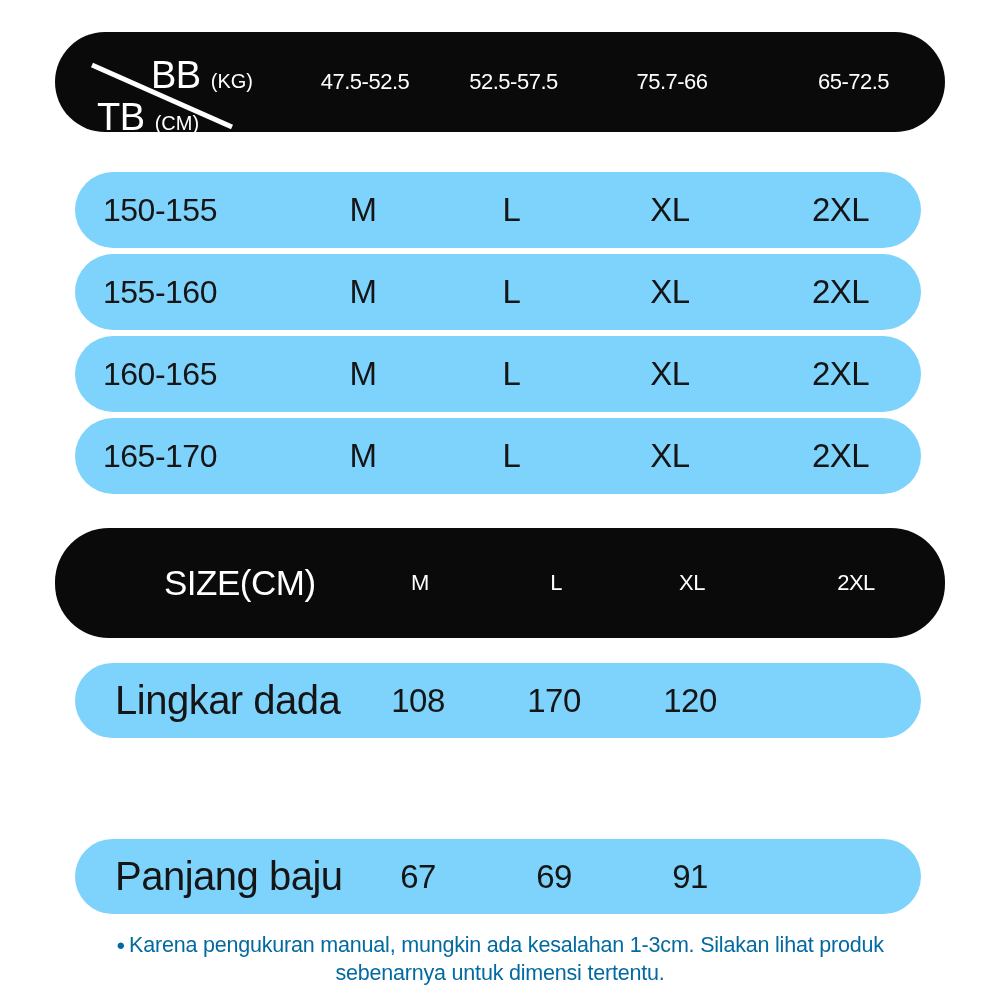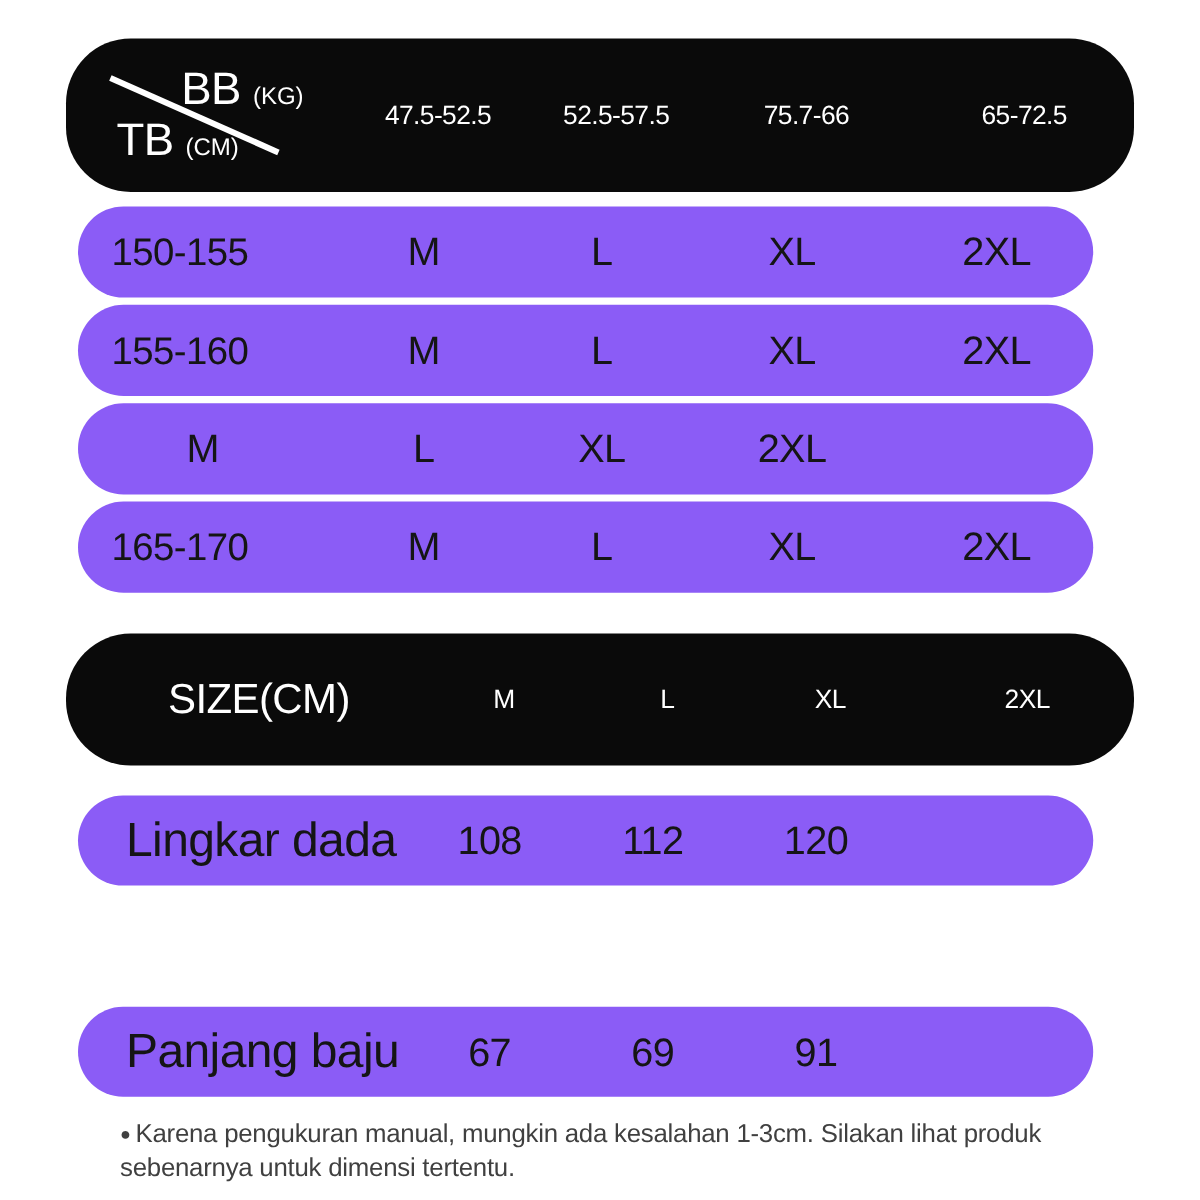--- a/index.html
+++ b/index.html
@@ -12,55 +12,55 @@
     color:#151515;
     overflow:hidden;
   }
   
   .pill-header {
     position:absolute; left:55px; width:890px;
     background:#0a0a0a; color:#ffffff;
     border-radius:54px;
     display:grid; align-items:center;
   }
-  .hdr1 { top:32px; height:128px; grid-template-columns:230px 160px 137px 180px 1fr; }
+  .hdr1 { top:32px; height:100px; grid-template-columns:230px 160px 137px 180px 1fr; }
   .hdr2 { top:528px; height:110px; grid-template-columns:290px 150px 122px 150px 1fr; }
   .hdr-val {
     text-align:center; font-size:22px; font-weight:500;
     letter-spacing:-0.5px; white-space:nowrap;
   }
   
   .corner { position:relative; height:100%; }
   .corner svg { position:absolute; left:0; top:0; width:230px; height:112px; }
   .corner-top {
     position:absolute; left:96px; top:22px;
     font-size:38px; font-weight:500; letter-spacing:-0.5px; white-space:nowrap;
   }
   .corner-bottom {
     position:absolute; left:42px; top:64px;
     font-size:38px; font-weight:500; letter-spacing:-0.5px; white-space:nowrap;
   }
   .unit { font-size:20px; font-weight:500; letter-spacing:0; }
-  .hdr2-label { padding-left:85px; font-size:35px; font-weight:500; letter-spacing:-0.5px; }
+  .hdr2-label { padding-left:85px; font-size:35px; font-weight:500; letter-spacing:-0.5px;margin-left:24px; }
   
   .row {
-    position:absolute; left:65px; width:846px; height:76px;
-    background:#8b5cf6; border-radius:40px;
+    position:absolute; left:75px; width:846px; height:76px;
+    background:#7dd3fc; border-radius:40px;
     display:grid; align-items:center;
   }
   .row-upper { grid-template-columns:208px 160px 137px 180px 1fr; }
   .row-lower { grid-template-columns:268px 150px 122px 150px 1fr; height:75px; }
   .row-label-upper { padding-left:28px; font-size:32px; font-weight:500; letter-spacing:-0.5px; white-space:nowrap; }
   .row-label-lower { padding-left:40px; font-size:40px; font-weight:500; letter-spacing:-0.5px; white-space:nowrap; }
   .cell-val { text-align:center; font-size:33px; font-weight:500; letter-spacing:-0.5px; white-space:nowrap; }
   
   .footnote {
     position:absolute; top:931px; left:100px; width:800px;
-    text-align:left; font-size:21.5px; line-height:1.32;
-    color:#404040; font-weight:500; letter-spacing:-0.2px;
+    text-align:center; font-size:21.5px; line-height:1.32;
+    color:#0369a1; font-weight:500; letter-spacing:-0.2px;
   }
   .footnote .dot { font-size:15px; vertical-align:2px; margin-right:4px; }
 </style>
 </head>
 <body>
 
 <div class="canvas">
 
   <div class="pill-header hdr1">
     <div class="corner">
@@ -84,20 +84,21 @@
     <div class="cell-val">2XL</div>
   </div>
   <div class="row row-upper" style="top:254px">
     <div class="row-label-upper">155-160</div>
     <div class="cell-val">M</div>
     <div class="cell-val">L</div>
     <div class="cell-val">XL</div>
     <div class="cell-val">2XL</div>
   </div>
   <div class="row row-upper" style="top:336px">
+    <div class="row-label-upper">160-165</div>
     <div class="cell-val">M</div>
     <div class="cell-val">L</div>
     <div class="cell-val">XL</div>
     <div class="cell-val">2XL</div>
   </div>
   <div class="row row-upper" style="top:418px">
     <div class="row-label-upper">165-170</div>
     <div class="cell-val">M</div>
     <div class="cell-val">L</div>
     <div class="cell-val">XL</div>
@@ -108,21 +109,21 @@
     <div class="hdr2-label">SIZE(CM)</div>
     <div class="hdr-val">M</div>
     <div class="hdr-val">L</div>
     <div class="hdr-val">XL</div>
     <div class="hdr-val">2XL</div>
   </div>
 
   <div class="row row-lower" style="top:663px">
     <div class="row-label-lower">Lingkar dada</div>
     <div class="cell-val">108</div>
-    <div class="cell-val">112</div>
+    <div class="cell-val">170</div>
     <div class="cell-val">120</div>
   </div>
   <div class="row row-lower" style="top:839px">
     <div class="row-label-lower">Panjang baju</div>
     <div class="cell-val">67</div>
     <div class="cell-val">69</div>
     <div class="cell-val">91</div>
   </div>
 
   <div class="footnote">

